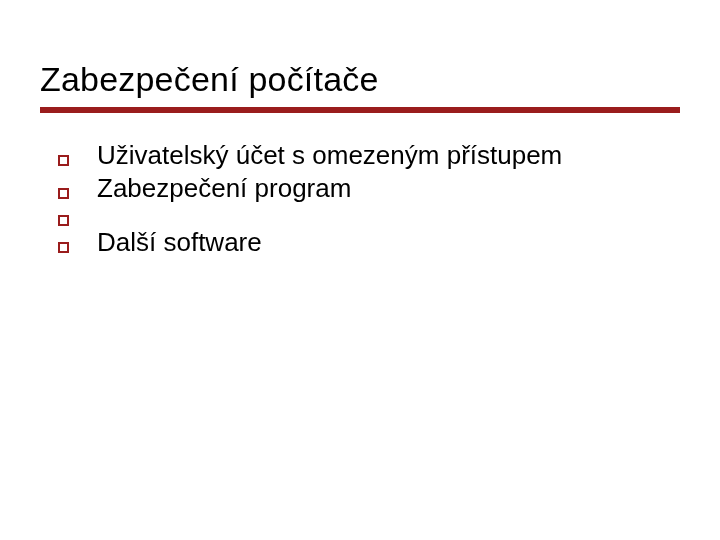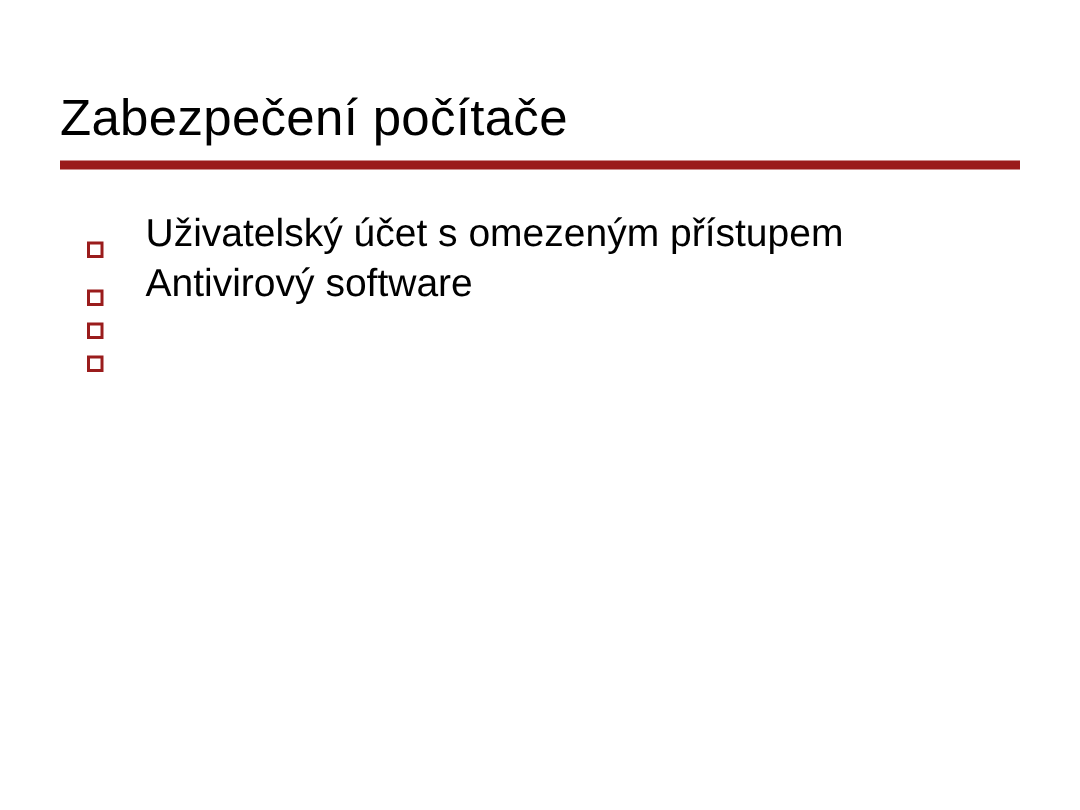--- a/index.html
+++ b/index.html
@@ -29,21 +29,21 @@
     height: 6px;
     background: #9a1c1c;
     width: 100%;
     margin-bottom: 26px;
   }
   .body {
     padding-left: 18px;
   }
   .item {
     display: flex;
-    align-items: flex-end;
+    align-items: center;
     margin: 0;
   }
   .bullet {
     width: 11px;
     height: 11px;
     border: 2px solid #9a1c1c;
     box-sizing: border-box;
     margin-top: 11px;
     margin-right: 28px;
     flex: 0 0 auto;
@@ -61,22 +61,23 @@
   <h1 class="title">Zabezpečení počítače</h1>
   <div class="rule"></div>
 
   <div class="body">
     <div class="item">
       <span class="bullet"></span>
       <span class="text">Uživatelský účet s omezeným přístupem</span>
     </div>
     <div class="item">
       <span class="bullet"></span>
-      <span class="text">Antivirový software</span>
+      <span class="text">Zabezpečení program</span>
     </div>
     <div class="item">
       <span class="bullet"></span>
     </div>
     <div class="item">
       <span class="bullet"></span>
+      <span class="text">Další software</span>
     </div>
   </div>
 </div>
 
 </body></html>

